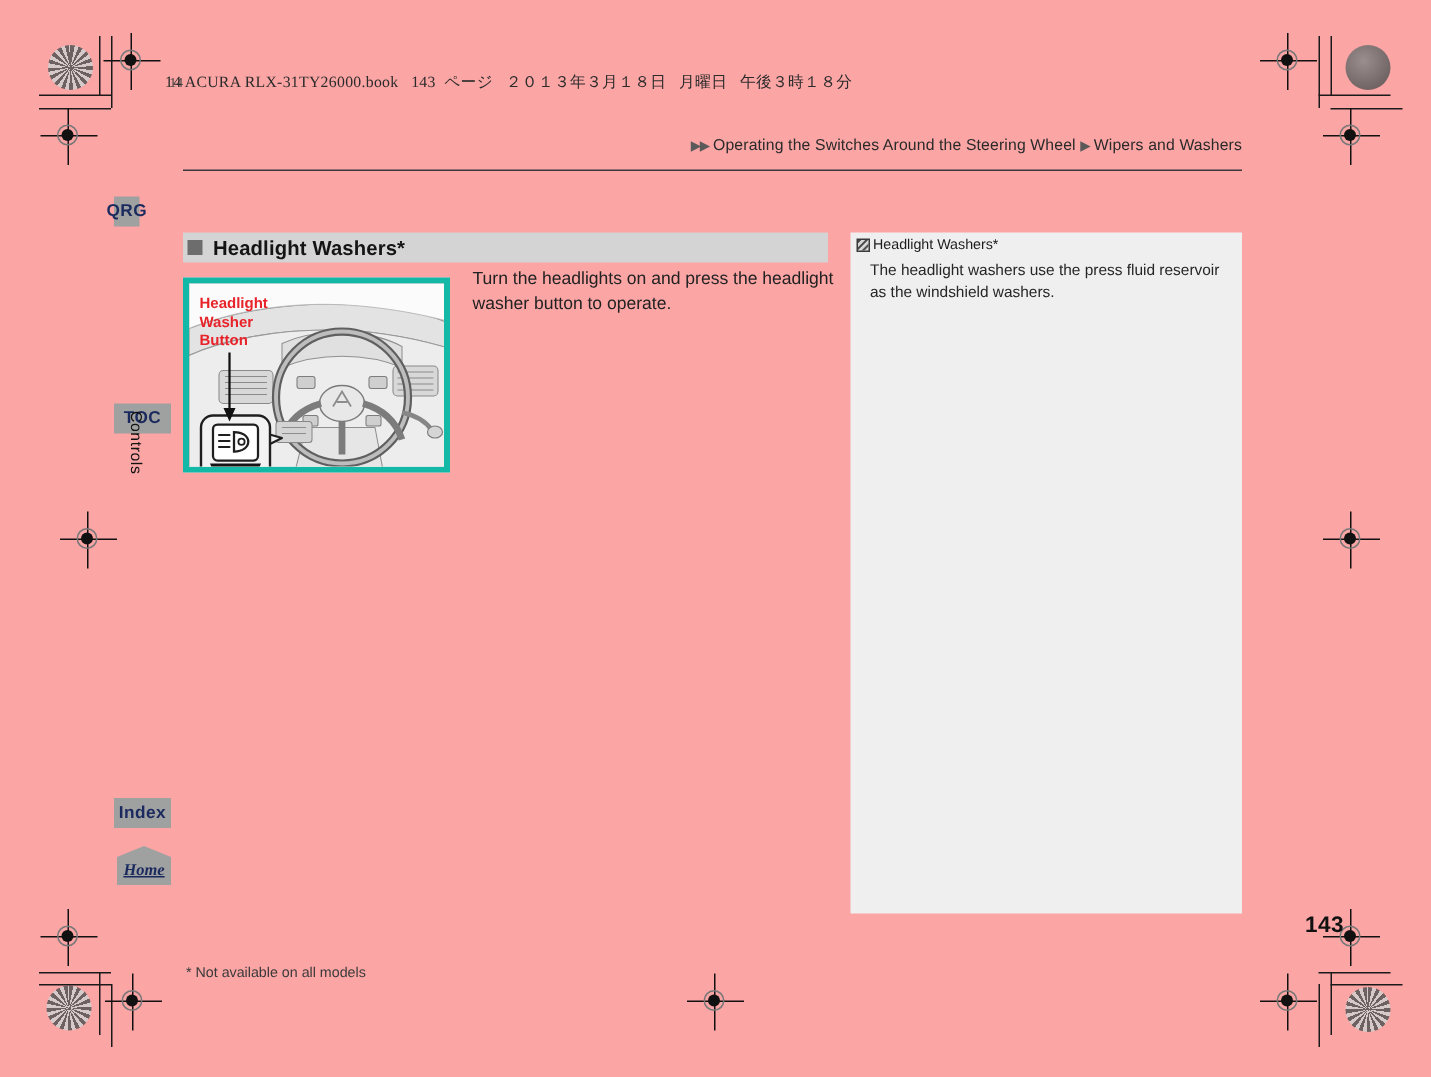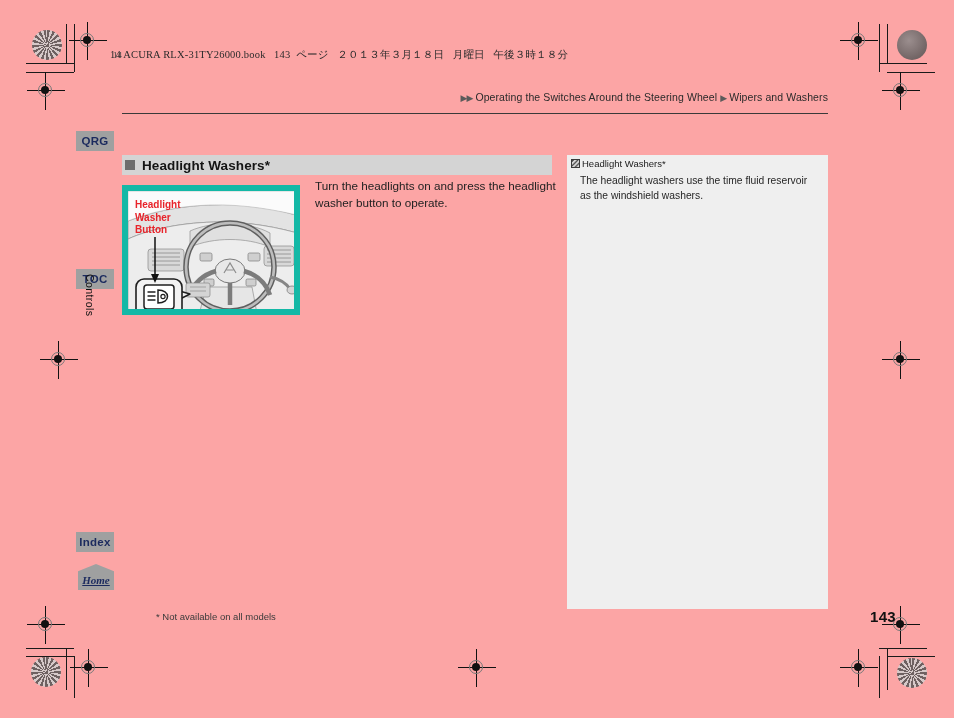--- a/index.html
+++ b/index.html
@@ -119,21 +119,21 @@
     background: #9fa0a0;
     color: #1b2a5e;
     font-weight: bold;
     font-size: 11.5px;
     text-align: center;
     letter-spacing: .3px;
     display: flex;
     align-items: center;
     justify-content: center;
   }
-  #tab-qrg   { left: 76px; top: 131px; width: 38px; height: 20px; }
+  #tab-qrg   { left: 76px; top: 131px; width: 17px; height: 20px; }
   #tab-toc   { left: 76px; top: 269px; width: 38px; height: 20px; }
   #tab-index { left: 76px; top: 532px; width: 38px; height: 20px; }
 
   .section-label {
     position: absolute;
     left: 84px;
     top: 274px;
     font-size: 10.5px;
     color: #111;
     writing-mode: vertical-rl;
@@ -187,21 +187,21 @@
     letter-spacing: .1px;
   }
 
   
   .figure {
     position: absolute;
     left: 122px;
     top: 185px;
     width: 178px;
     height: 130px;
-    border: 6px solid #14b8a6;
+    border: 4px solid #14b8a6;
     background: #f2f2f2;
     overflow: hidden;
     box-sizing: border-box;
   }
   .figure svg { display: block; }
   .callout-text {
     position: absolute;
     left: 7px;
     top: 8px;
     font-size: 10px;
@@ -263,24 +263,23 @@
     width: 236px;
     font-size: 10.3px;
     line-height: 1.45;
     color: #262626;
   }
 
   
   .footnote {
     position: absolute;
     left: 124px;
-    top: 611px;
+    top: 643px;
     font-size: 9.5px;
     color: #3a3a3a;
-    margin-left: 32px;
   }
   .folio {
     position: absolute;
     right: 58px;
     top: 608px;
     font-size: 15px;
     font-weight: bold;
     color: #111;
     letter-spacing: .3px;
   }
@@ -501,19 +500,19 @@
 
   <div class="body-col">
     <p>Turn the headlights on and press the headlight washer button to operate.</p>
   </div>
 
   <div class="note-panel">
     <div class="note-head">
       <span class="glyph"></span>
       <span>Headlight Washers*</span>
     </div>
-    <div class="note-body">The headlight washers use the time fluid reservoir as the windshield washers.</div>
+    <div class="note-body">The headlight washers use the press fluid reservoir as the windshield washers.</div>
   </div>
 
   <div class="footnote">* Not available on all models</div>
   <div class="folio">143</div>
 
 </div>
 
 </body></html>

